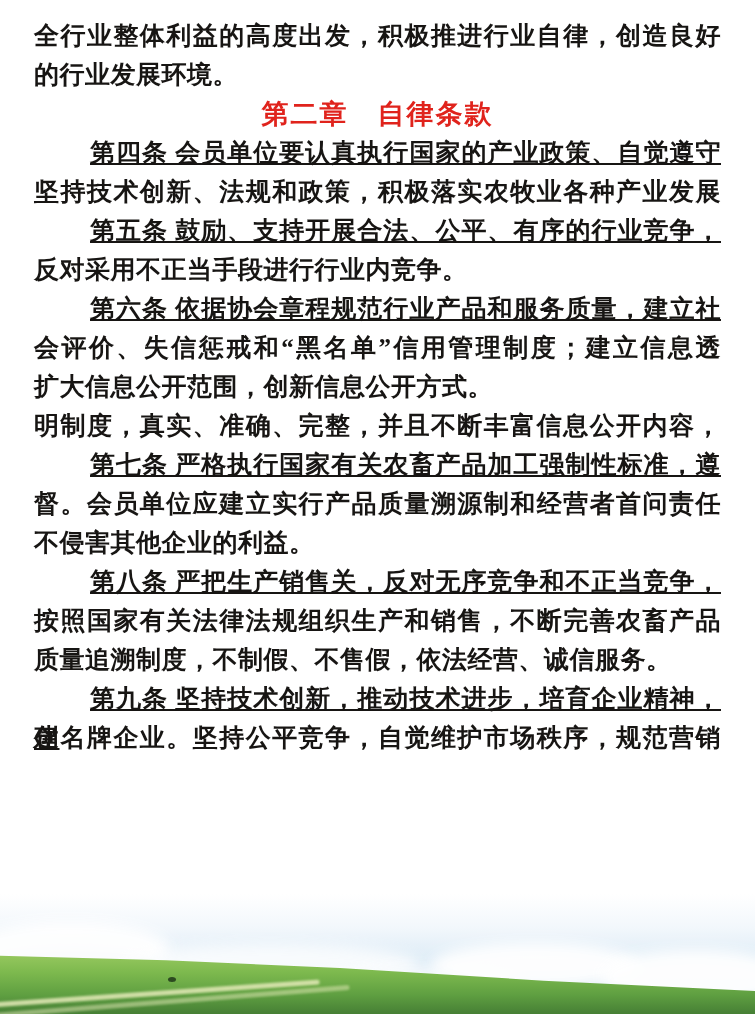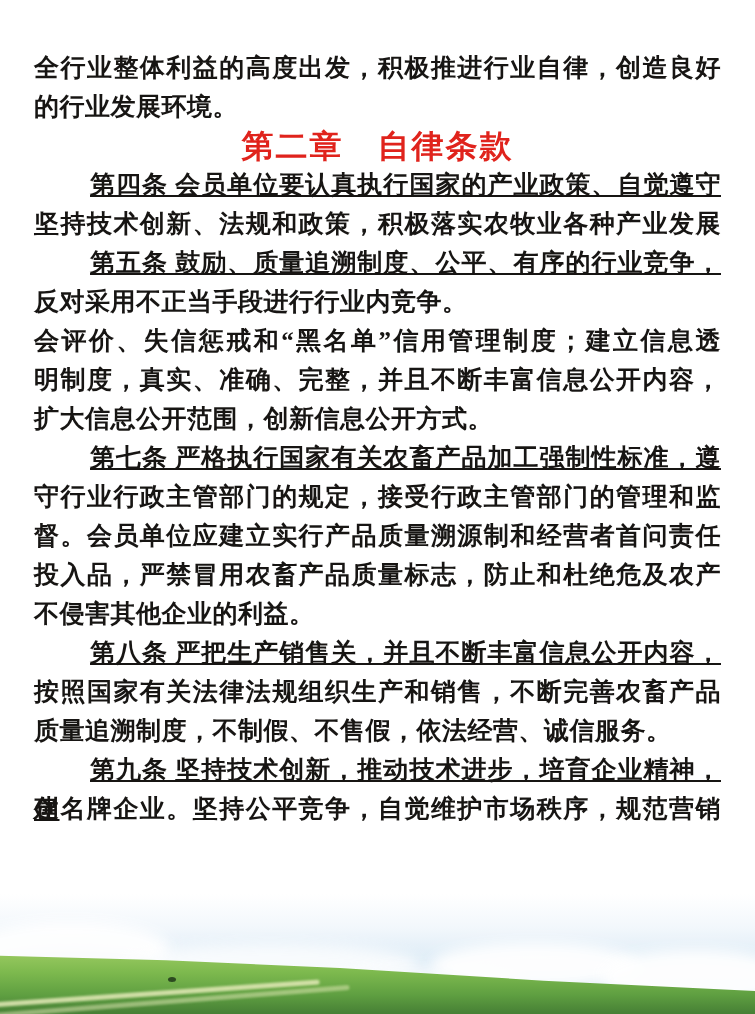--- a/index.html
+++ b/index.html
@@ -45,34 +45,34 @@
     background:rgba(226,233,182,.85);transform:rotate(-4deg);
     border-radius:3px;filter:blur(1px);
   }
   .path.p2{bottom:10px;width:360px;transform:rotate(-4.5deg);opacity:.6;}
   .speck{
     position:absolute;left:168px;bottom:32px;width:8px;height:5px;
     background:#2c4a20;border-radius:50%;
   }
   .page{
     position:absolute;left:0;top:0;right:0;z-index:2;
-    padding:48px 34px 0 34px;box-sizing:border-box;
+    padding:16px 34px 0 34px;box-sizing:border-box;
   }
   .line{
     font-size:25px;font-weight:700;color:var(--body-text);
     line-height:39px;height:39px;
     text-align:justify;text-align-last:justify;
     letter-spacing:.5px;
   }
   .line.indent{text-indent:56px;text-decoration:underline;}
   .line.last{text-align:right;text-align-last:left;}
   .line.heading{
     font-family:"Liberation Sans","DejaVu Sans",sans-serif;
     color:var(--heading-red);
-    font-size:32px;letter-spacing:2px;
+    font-size:27px;letter-spacing:2px;
     text-align-last:center;
     height:39px;line-height:40px;
   }
 </style>
 </head>
 <body>
 
 <div class="landscape">
   <div class="sky"></div>
   <div class="hill-far"></div>
@@ -88,29 +88,28 @@
   </div>
 </div>
 
 <div class="page">
   <div>
       <div class="line">全行业整体利益的高度出发，积极推进行业自律，创造良好</div>
       <div class="line last">的行业发展环境。</div>
       <div class="line heading">第二章　自律条款</div>
       <div class="line indent">第四条 会员单位要认真执行国家的产业政策、自觉遵守</div>
       <div class="line">坚持技术创新、法规和政策，积极落实农牧业各种产业发展</div>
-      <div class="line indent">第五条 鼓励、质量追溯制度、公平、有序的行业竞争，</div>
+      <div class="line indent">第五条 鼓励、支持开展合法、公平、有序的行业竞争，</div>
       <div class="line last">反对采用不正当手段进行行业内竞争。</div>
+      <div class="line indent">第六条 依据协会章程规范行业产品和服务质量，建立社</div>
       <div class="line">会评价、失信惩戒和“黑名单”信用管理制度；建立信息透</div>
+      <div class="line last">扩大信息公开范围，创新信息公开方式。</div>
       <div class="line">明制度，真实、准确、完整，并且不断丰富信息公开内容，</div>
-      <div class="line last">扩大信息公开范围，创新信息公开方式。</div>
       <div class="line indent">第七条 严格执行国家有关农畜产品加工强制性标准，遵</div>
-      <div class="line">守行业行政主管部门的规定，接受行政主管部门的管理和监</div>
       <div class="line">督。会员单位应建立实行产品质量溯源制和经营者首问责任</div>
-      <div class="line">投入品，严禁冒用农畜产品质量标志，防止和杜绝危及农产</div>
       <div class="line last">不侵害其他企业的利益。</div>
-      <div class="line indent">第八条 严把生产销售关，并且不断丰富信息公开内容，</div>
+      <div class="line indent">第八条 严把生产销售关，反对无序竞争和不正当竞争，</div>
       <div class="line">按照国家有关法律法规组织生产和销售，不断完善农畜产品</div>
       <div class="line last">质量追溯制度，不制假、不售假，依法经营、诚信服务。</div>
       <div class="line indent">第九条 坚持技术创新，推动技术进步，培育企业精神，创</div>
       <div class="line">建名牌企业。坚持公平竞争，自觉维护市场秩序，规范营销</div>
     </div>
 </div>
 
 </body></html>

